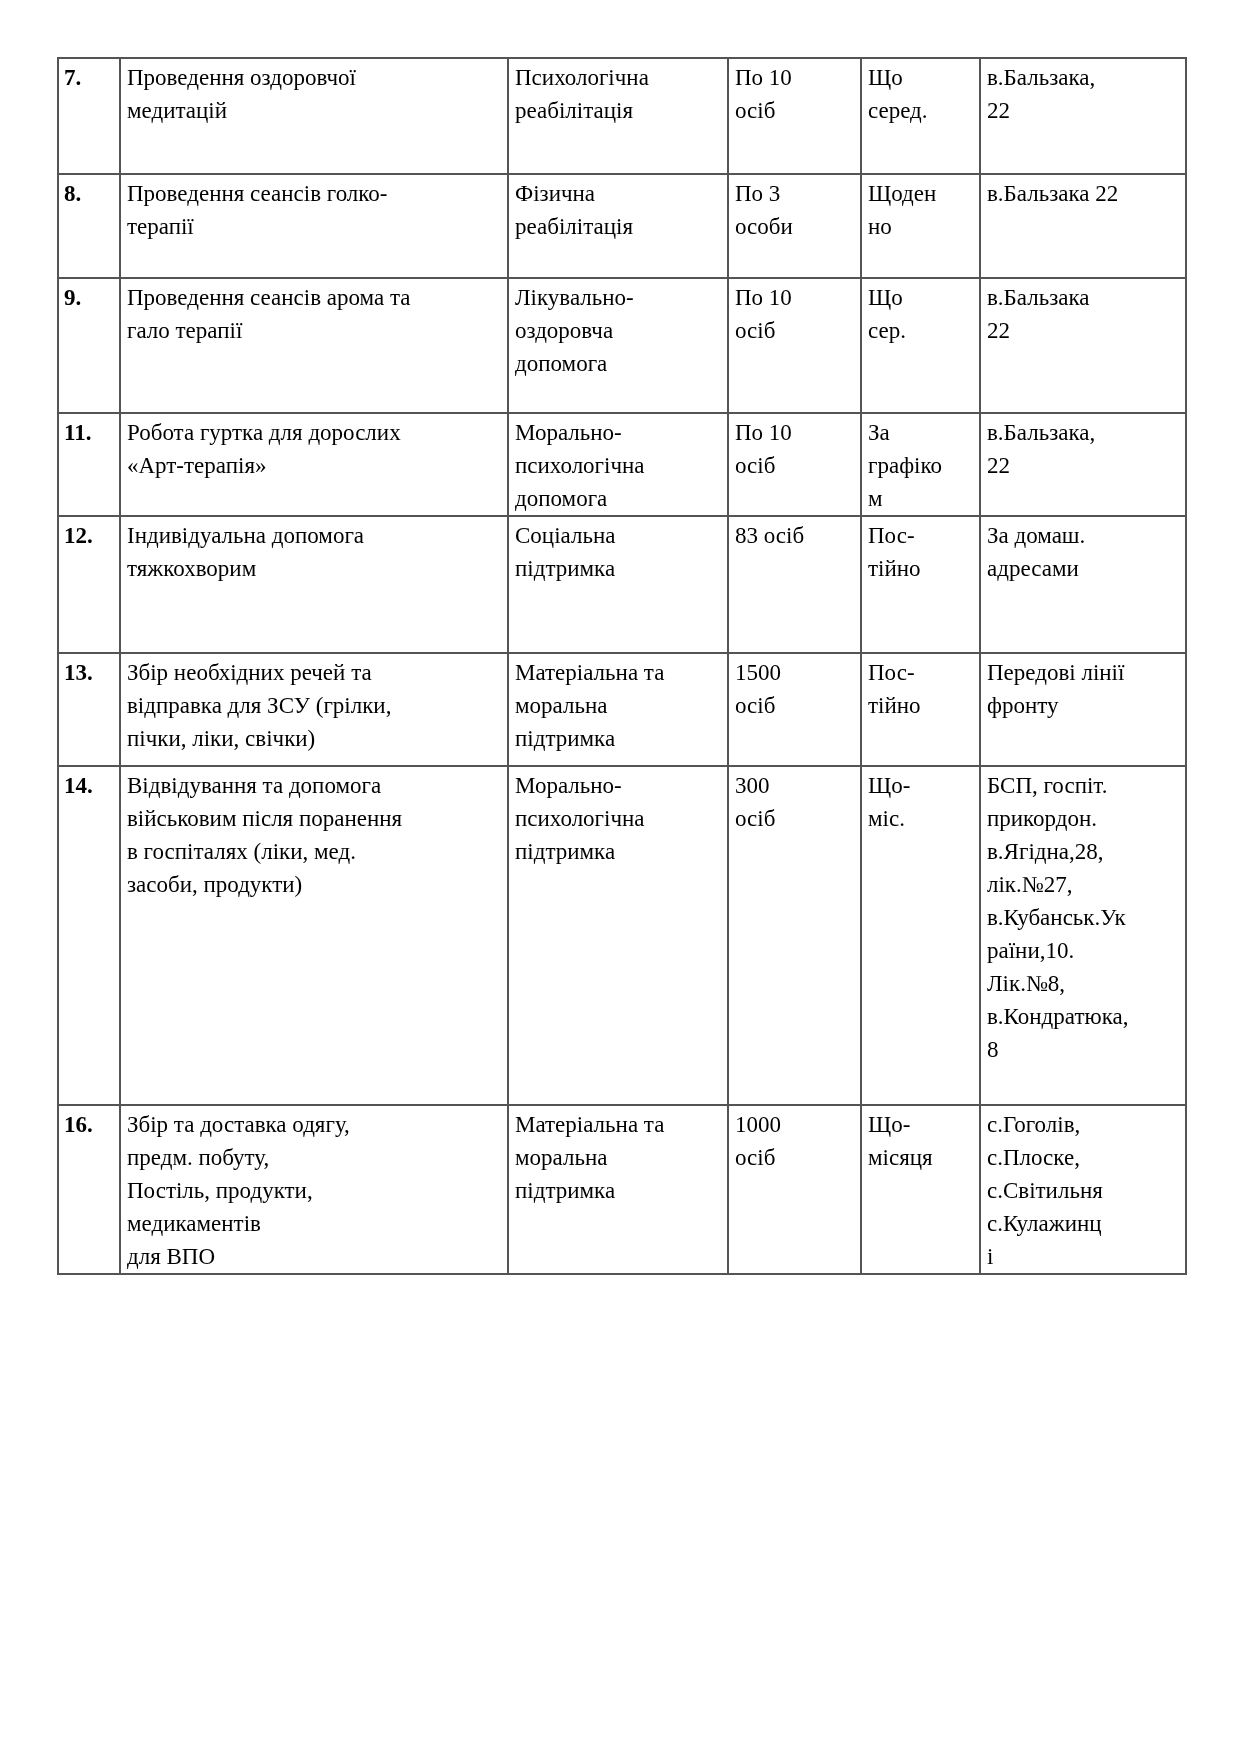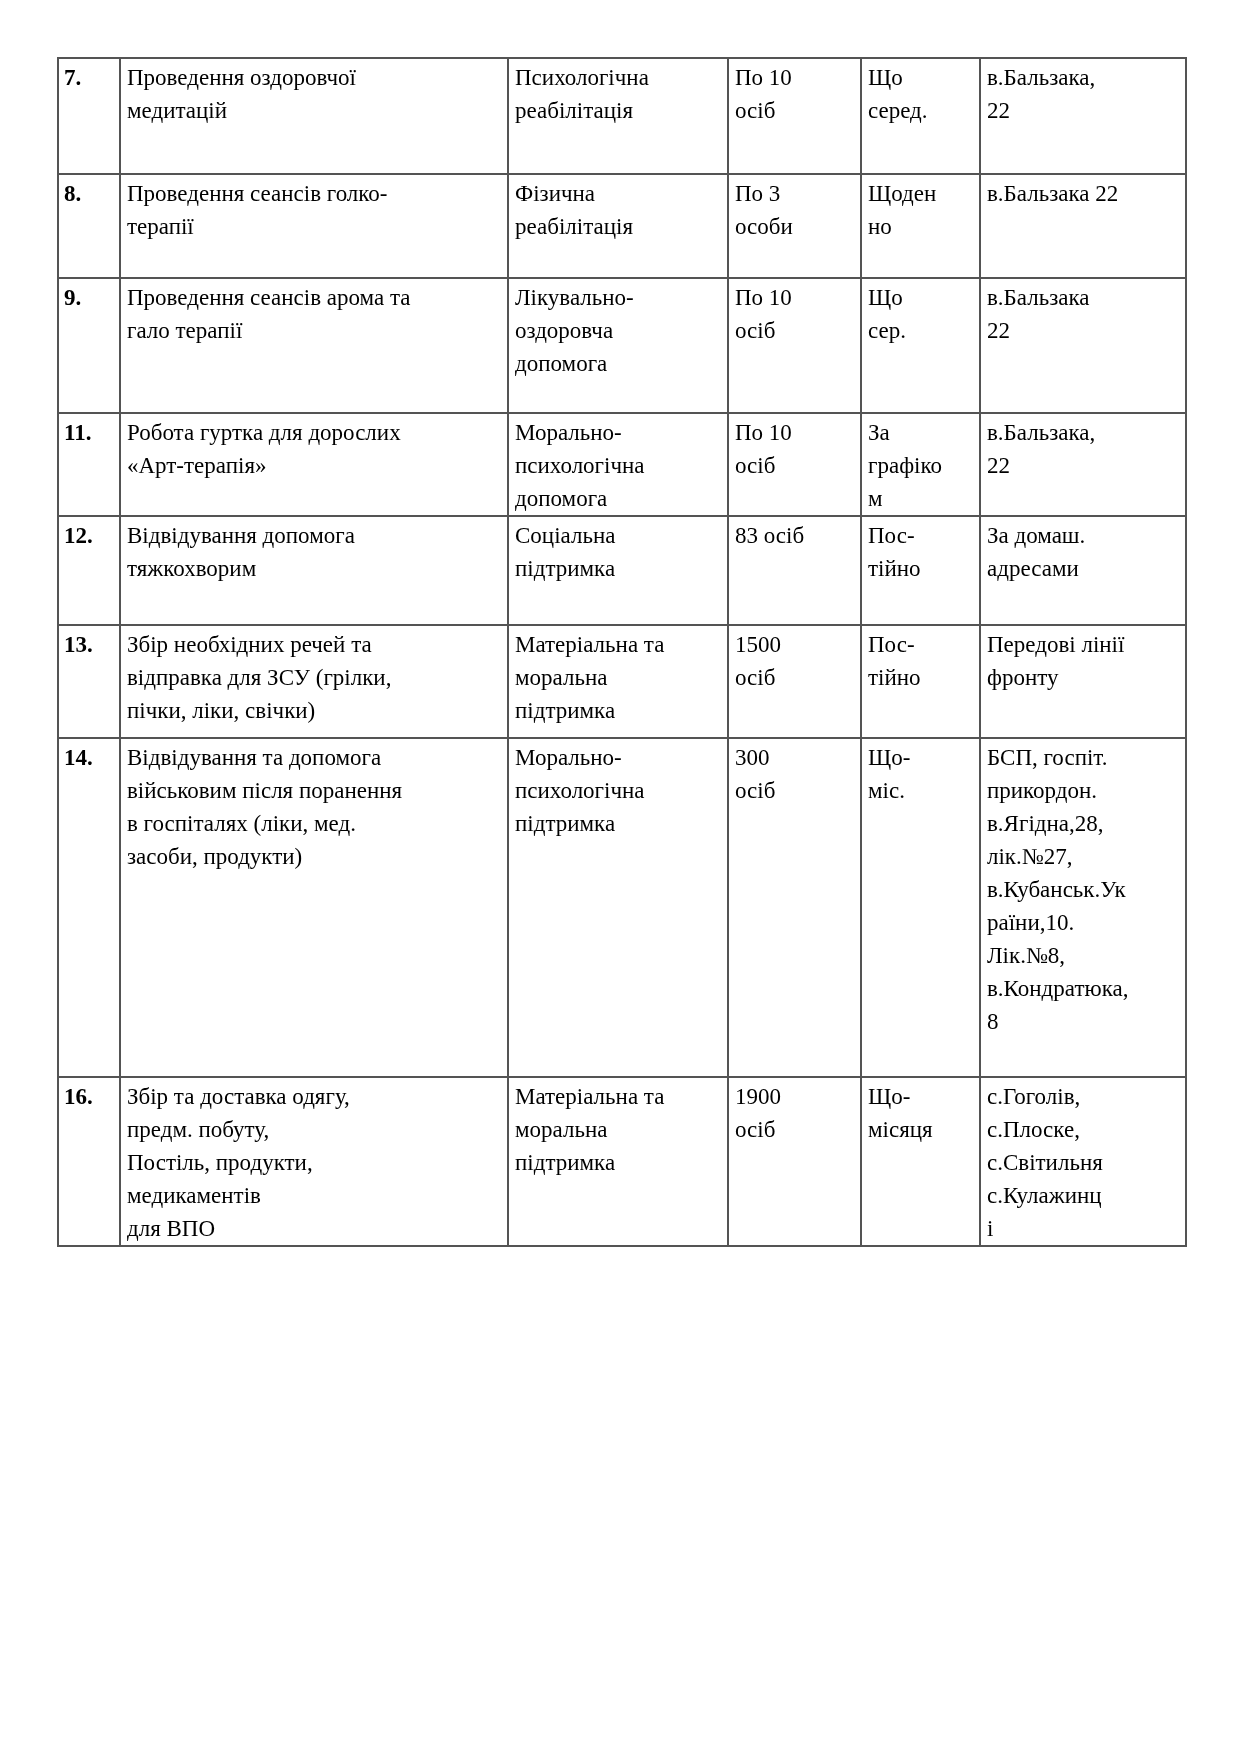--- a/index.html
+++ b/index.html
@@ -98,23 +98,23 @@
 психологічна
 допомога</td>
         <td>По 10
 осіб</td>
         <td>За
 графіко
 м</td>
         <td>в.Бальзака,
 22</td>
       </tr>
-      <tr style="height:109px">
+      <tr style="height:137px">
         <td class="num">12.</td>
-        <td>Відвідування допомога
+        <td>Індивідуальна допомога
 тяжкохворим</td>
         <td>Соціальна
 підтримка</td>
         <td>83 осіб</td>
         <td>Пос-
 тійно</td>
         <td>За домаш.
 адресами</td>
       </tr>
       <tr style="height:113px">
@@ -158,21 +158,21 @@
       <tr style="height:167px">
         <td class="num">16.</td>
         <td>Збір та доставка одягу,
 предм. побуту,
 Постіль, продукти,
 медикаментів
 для ВПО</td>
         <td>Матеріальна та
 моральна
 підтримка</td>
-        <td>1900
+        <td>1000
 осіб</td>
         <td>Що-
 місяця</td>
         <td>с.Гоголів,
 с.Плоске,
 с.Світильня
 с.Кулажинц
 і</td>
       </tr>
     </tbody>

